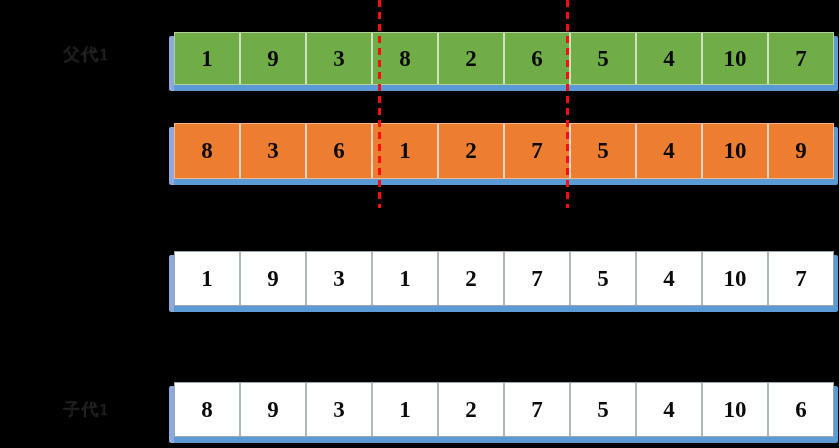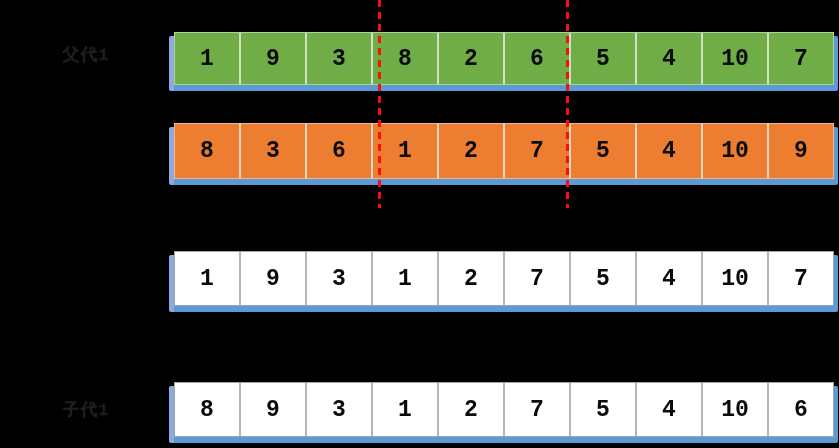--- a/index.html
+++ b/index.html
@@ -1,21 +1,21 @@
 <!DOCTYPE html>
 <html><head>
 <meta charset="utf-8">
 <style>
   html,body{margin:0;padding:0;background:#000;}
   #canvas{
     position:relative;
     width:839px;height:448px;
     background:#000;
     overflow:hidden;
-    font-family:Liberation Mono, monospace;
+    font-family:Liberation Serif, serif;
   }
   
   .row-label{
     position:absolute;
     left:25px;width:122px;
     display:flex;align-items:center;justify-content:center;
     color:#161616;
     text-shadow:0 0 1px rgba(115,115,115,.85);
     font-size:17px;
     letter-spacing:1px;

